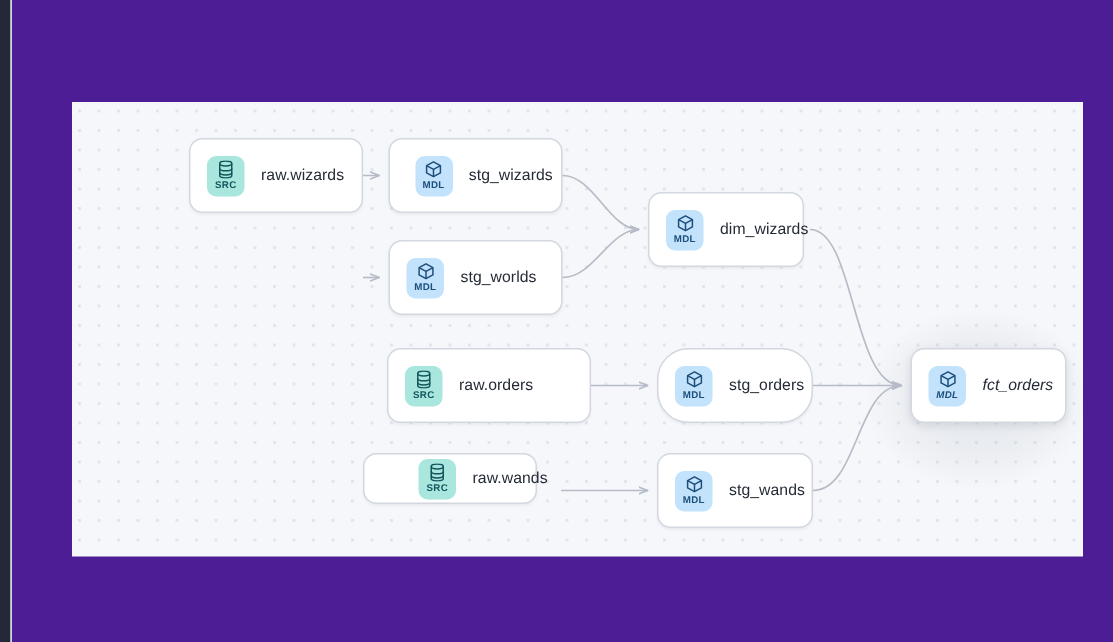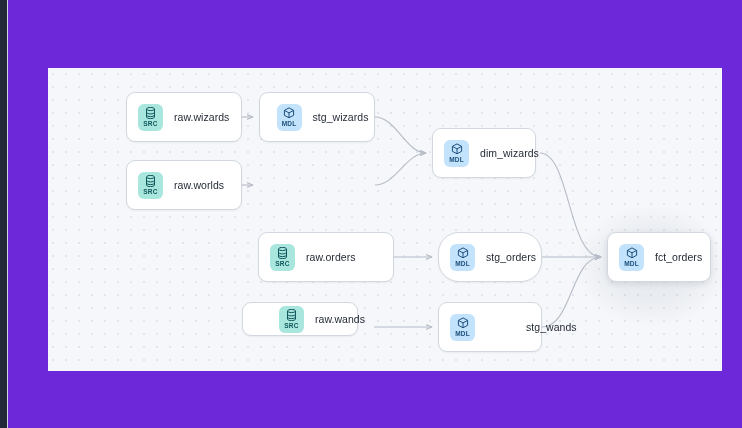--- a/index.html
+++ b/index.html
@@ -28,21 +28,21 @@
     left: 7px; top: 0;
     width: 1px; height: 428px;
     background: #cfd4dd;
   }
 
   
   #page-surface {
     position: absolute;
     left: 8px; top: 0;
     width: 734px; height: 428px;
-    background: #6d28d9;
+    background: #4c1d95;
   }
 
   
   #lineage-canvas {
     position: absolute;
     left: 40px; top: 68px;
     width: 674px; height: 303px;
     background-color: #f5f7fa;
     background-image: radial-gradient(circle at 1px 1px, #e2e6ec 1.1px, rgba(0,0,0,0) 1.3px);
     background-size: 13px 13px;
@@ -162,32 +162,20 @@
           <ellipse cx="5.5" cy="2" rx="4" ry="1.6" fill="none" stroke="#12575c" stroke-width="1"></ellipse>
           <path d="M1.5,2 V10 C1.5,10.9 3.3,11.6 5.5,11.6 C7.7,11.6 9.5,10.9 9.5,10 V2" fill="none" stroke="#12575c" stroke-width="1"></path>
           <path d="M1.5,5.3 C1.5,6.2 3.3,6.9 5.5,6.9 C7.7,6.9 9.5,6.2 9.5,5.3" fill="none" stroke="#12575c" stroke-width="1"></path>
           <path d="M1.5,8 C1.5,8.9 3.3,9.6 5.5,9.6 C7.7,9.6 9.5,8.9 9.5,8" fill="none" stroke="#12575c" stroke-width="1"></path>
         </svg>
         <span class="badge-text">SRC</span>
       </div>
       <span class="node-label">raw.wizards</span>
     </div>
 
-    <div class="node" style="left:78px; top:92px; width:116px; height:50px;">
-      <div class="badge src">
-        <svg width="11" height="12" viewBox="0 0 11 12">
-          <ellipse cx="5.5" cy="2" rx="4" ry="1.6" fill="none" stroke="#12575c" stroke-width="1"></ellipse>
-          <path d="M1.5,2 V10 C1.5,10.9 3.3,11.6 5.5,11.6 C7.7,11.6 9.5,10.9 9.5,10 V2" fill="none" stroke="#12575c" stroke-width="1"></path>
-          <path d="M1.5,5.3 C1.5,6.2 3.3,6.9 5.5,6.9 C7.7,6.9 9.5,6.2 9.5,5.3" fill="none" stroke="#12575c" stroke-width="1"></path>
-          <path d="M1.5,8 C1.5,8.9 3.3,9.6 5.5,9.6 C7.7,9.6 9.5,8.9 9.5,8" fill="none" stroke="#12575c" stroke-width="1"></path>
-        </svg>
-        <span class="badge-text">SRC</span>
-      </div>
-      <span class="node-label">raw.worlds</span>
-    </div>
 
     <div class="node" style="left:210px; top:164px; width:136px; height:50px;">
       <div class="badge src">
         <svg width="11" height="12" viewBox="0 0 11 12">
           <ellipse cx="5.5" cy="2" rx="4" ry="1.6" fill="none" stroke="#12575c" stroke-width="1"></ellipse>
           <path d="M1.5,2 V10 C1.5,10.9 3.3,11.6 5.5,11.6 C7.7,11.6 9.5,10.9 9.5,10 V2" fill="none" stroke="#12575c" stroke-width="1"></path>
           <path d="M1.5,5.3 C1.5,6.2 3.3,6.9 5.5,6.9 C7.7,6.9 9.5,6.2 9.5,5.3" fill="none" stroke="#12575c" stroke-width="1"></path>
           <path d="M1.5,8 C1.5,8.9 3.3,9.6 5.5,9.6 C7.7,9.6 9.5,8.9 9.5,8" fill="none" stroke="#12575c" stroke-width="1"></path>
         </svg>
         <span class="badge-text">SRC</span>
@@ -213,34 +201,45 @@
         <svg width="12" height="12" viewBox="0 0 12 12">
           <path d="M6,0.9 L10.6,3.4 V8.3 L6,10.8 L1.4,8.3 V3.4 Z" fill="none" stroke="#1d4e7c" stroke-width="1" stroke-linejoin="round"></path>
           <path d="M1.4,3.4 L6,5.9 L10.6,3.4" fill="none" stroke="#1d4e7c" stroke-width="1" stroke-linejoin="round"></path>
           <path d="M6,5.9 V10.8" fill="none" stroke="#1d4e7c" stroke-width="1"></path>
         </svg>
         <span class="badge-text">MDL</span>
       </div>
       <span class="node-label">stg_wizards</span>
     </div>
 
+    <div class="node" style="left:211px; top:92px; width:116px; height:50px;">
+      <div class="badge mdl">
+        <svg width="12" height="12" viewBox="0 0 12 12">
+          <path d="M6,0.9 L10.6,3.4 V8.3 L6,10.8 L1.4,8.3 V3.4 Z" fill="none" stroke="#1d4e7c" stroke-width="1" stroke-linejoin="round"></path>
+          <path d="M1.4,3.4 L6,5.9 L10.6,3.4" fill="none" stroke="#1d4e7c" stroke-width="1" stroke-linejoin="round"></path>
+          <path d="M6,5.9 V10.8" fill="none" stroke="#1d4e7c" stroke-width="1"></path>
+        </svg>
+        <span class="badge-text">MDL</span>
+      </div>
+      <span class="node-label">stg_worlds</span>
+    </div>
 
     <div class="node" style="left:390px; top:164px; width:104px; height:50px;border-radius:21px;">
       <div class="badge mdl">
         <svg width="12" height="12" viewBox="0 0 12 12">
           <path d="M6,0.9 L10.6,3.4 V8.3 L6,10.8 L1.4,8.3 V3.4 Z" fill="none" stroke="#1d4e7c" stroke-width="1" stroke-linejoin="round"></path>
           <path d="M1.4,3.4 L6,5.9 L10.6,3.4" fill="none" stroke="#1d4e7c" stroke-width="1" stroke-linejoin="round"></path>
           <path d="M6,5.9 V10.8" fill="none" stroke="#1d4e7c" stroke-width="1"></path>
         </svg>
         <span class="badge-text">MDL</span>
       </div>
       <span class="node-label">stg_orders</span>
     </div>
 
-    <div class="node" style="left:390px; top:234px; width:104px; height:50px;gap:40px;">
+    <div class="node" style="left:390px; top:234px; width:104px; height:50px;">
       <div class="badge mdl">
         <svg width="12" height="12" viewBox="0 0 12 12">
           <path d="M6,0.9 L10.6,3.4 V8.3 L6,10.8 L1.4,8.3 V3.4 Z" fill="none" stroke="#1d4e7c" stroke-width="1" stroke-linejoin="round"></path>
           <path d="M1.4,3.4 L6,5.9 L10.6,3.4" fill="none" stroke="#1d4e7c" stroke-width="1" stroke-linejoin="round"></path>
           <path d="M6,5.9 V10.8" fill="none" stroke="#1d4e7c" stroke-width="1"></path>
         </svg>
         <span class="badge-text">MDL</span>
       </div>
       <span class="node-label">stg_wands</span>
     </div>
@@ -250,21 +249,21 @@
         <svg width="12" height="12" viewBox="0 0 12 12">
           <path d="M6,0.9 L10.6,3.4 V8.3 L6,10.8 L1.4,8.3 V3.4 Z" fill="none" stroke="#1d4e7c" stroke-width="1" stroke-linejoin="round"></path>
           <path d="M1.4,3.4 L6,5.9 L10.6,3.4" fill="none" stroke="#1d4e7c" stroke-width="1" stroke-linejoin="round"></path>
           <path d="M6,5.9 V10.8" fill="none" stroke="#1d4e7c" stroke-width="1"></path>
         </svg>
         <span class="badge-text">MDL</span>
       </div>
       <span class="node-label">dim_wizards</span>
     </div>
 
-    <div class="node terminal" style="left:559px; top:164px; width:104px; height:50px;">
+    <div class="node terminal" style="left:559px; top:164px; width:104px; height:50px;font-style:italic;">
       <div class="badge mdl">
         <svg width="12" height="12" viewBox="0 0 12 12">
           <path d="M6,0.9 L10.6,3.4 V8.3 L6,10.8 L1.4,8.3 V3.4 Z" fill="none" stroke="#1d4e7c" stroke-width="1" stroke-linejoin="round"></path>
           <path d="M1.4,3.4 L6,5.9 L10.6,3.4" fill="none" stroke="#1d4e7c" stroke-width="1" stroke-linejoin="round"></path>
           <path d="M6,5.9 V10.8" fill="none" stroke="#1d4e7c" stroke-width="1"></path>
         </svg>
         <span class="badge-text">MDL</span>
       </div>
       <span class="node-label">fct_orders</span>
     </div>

